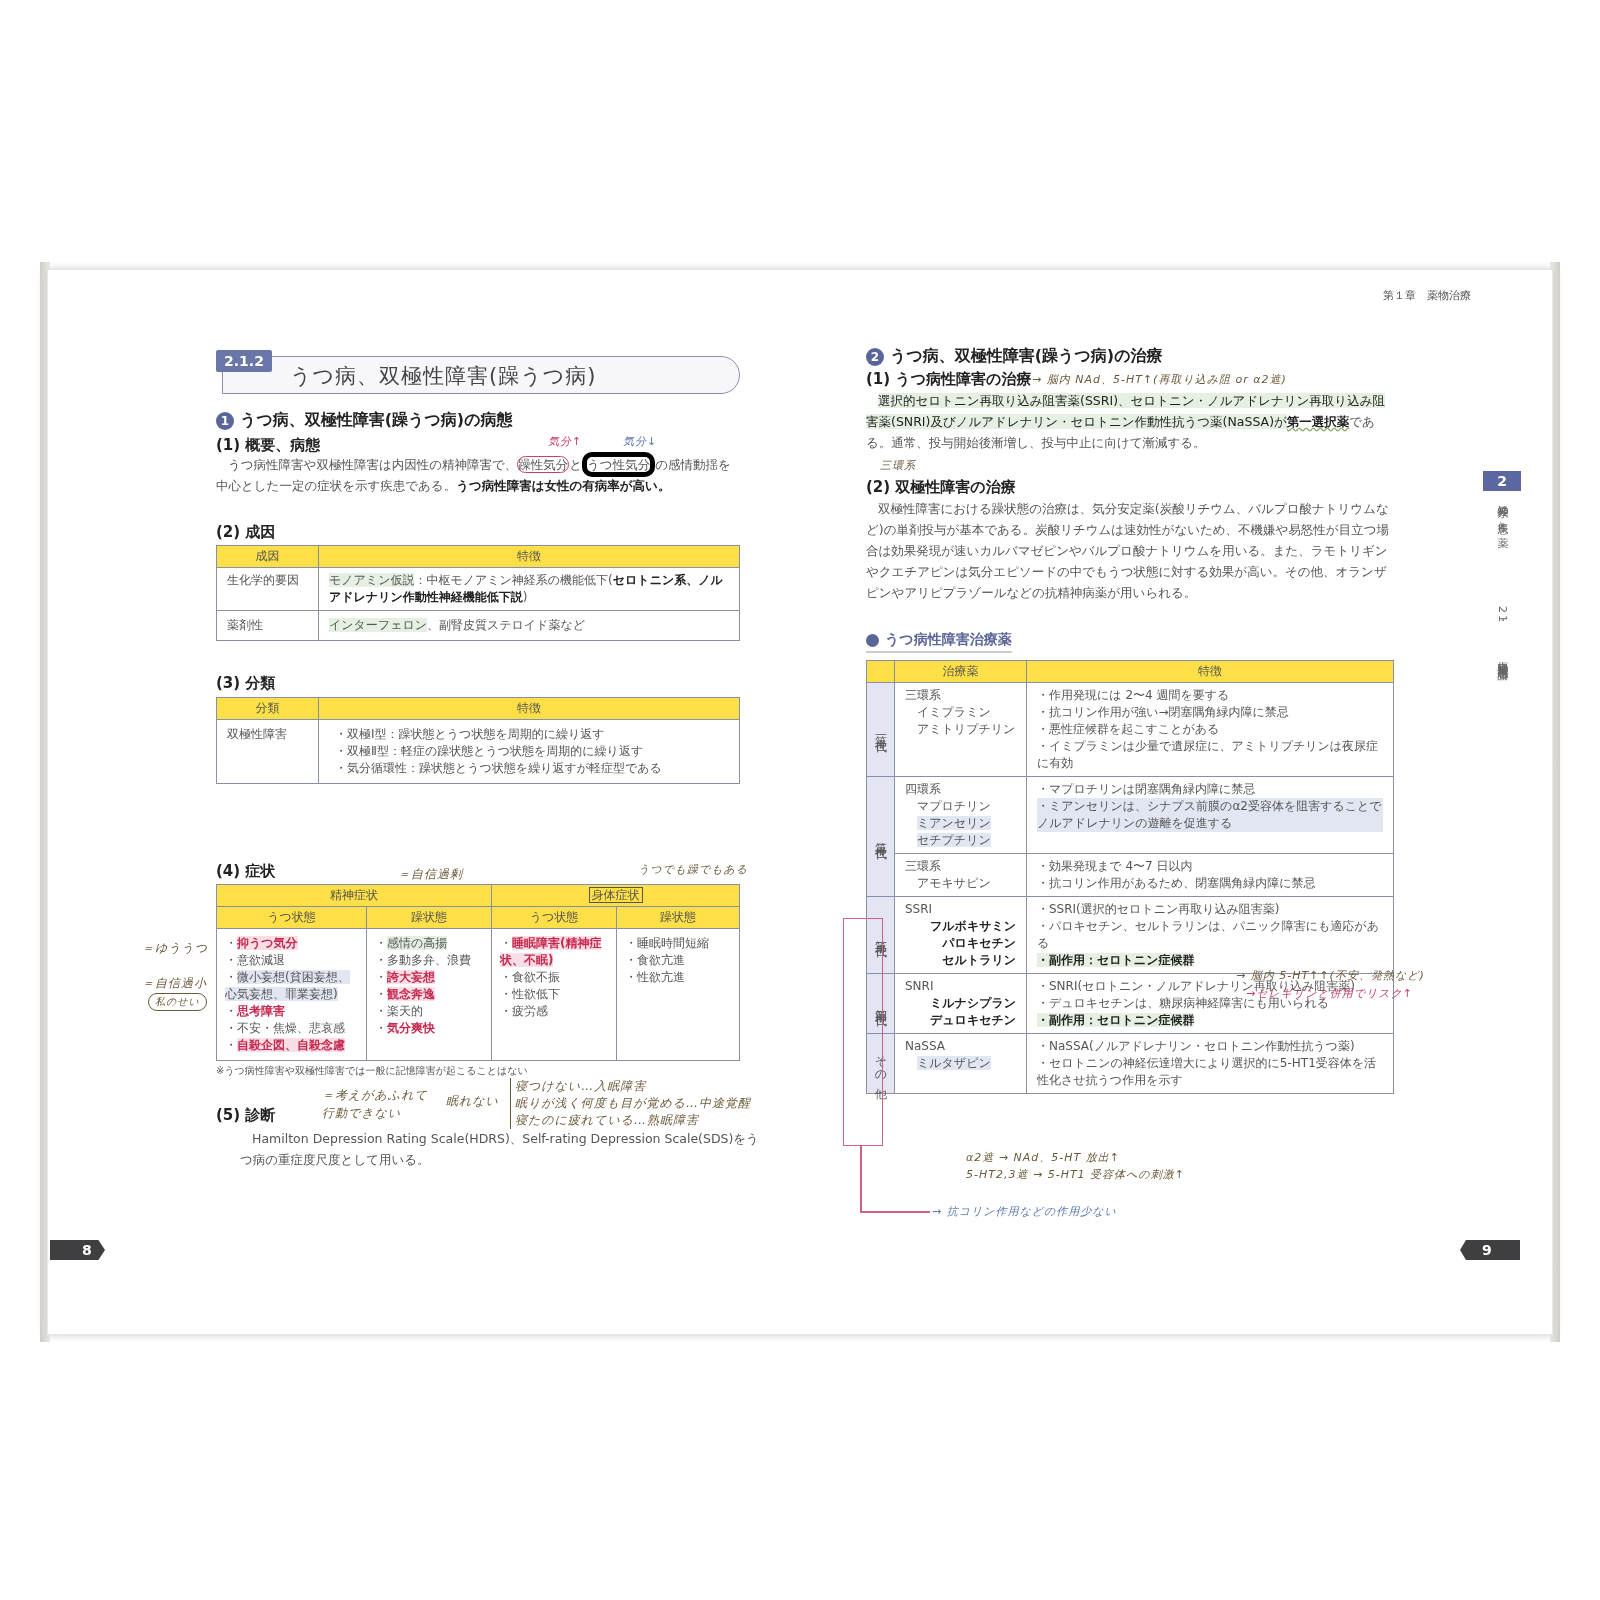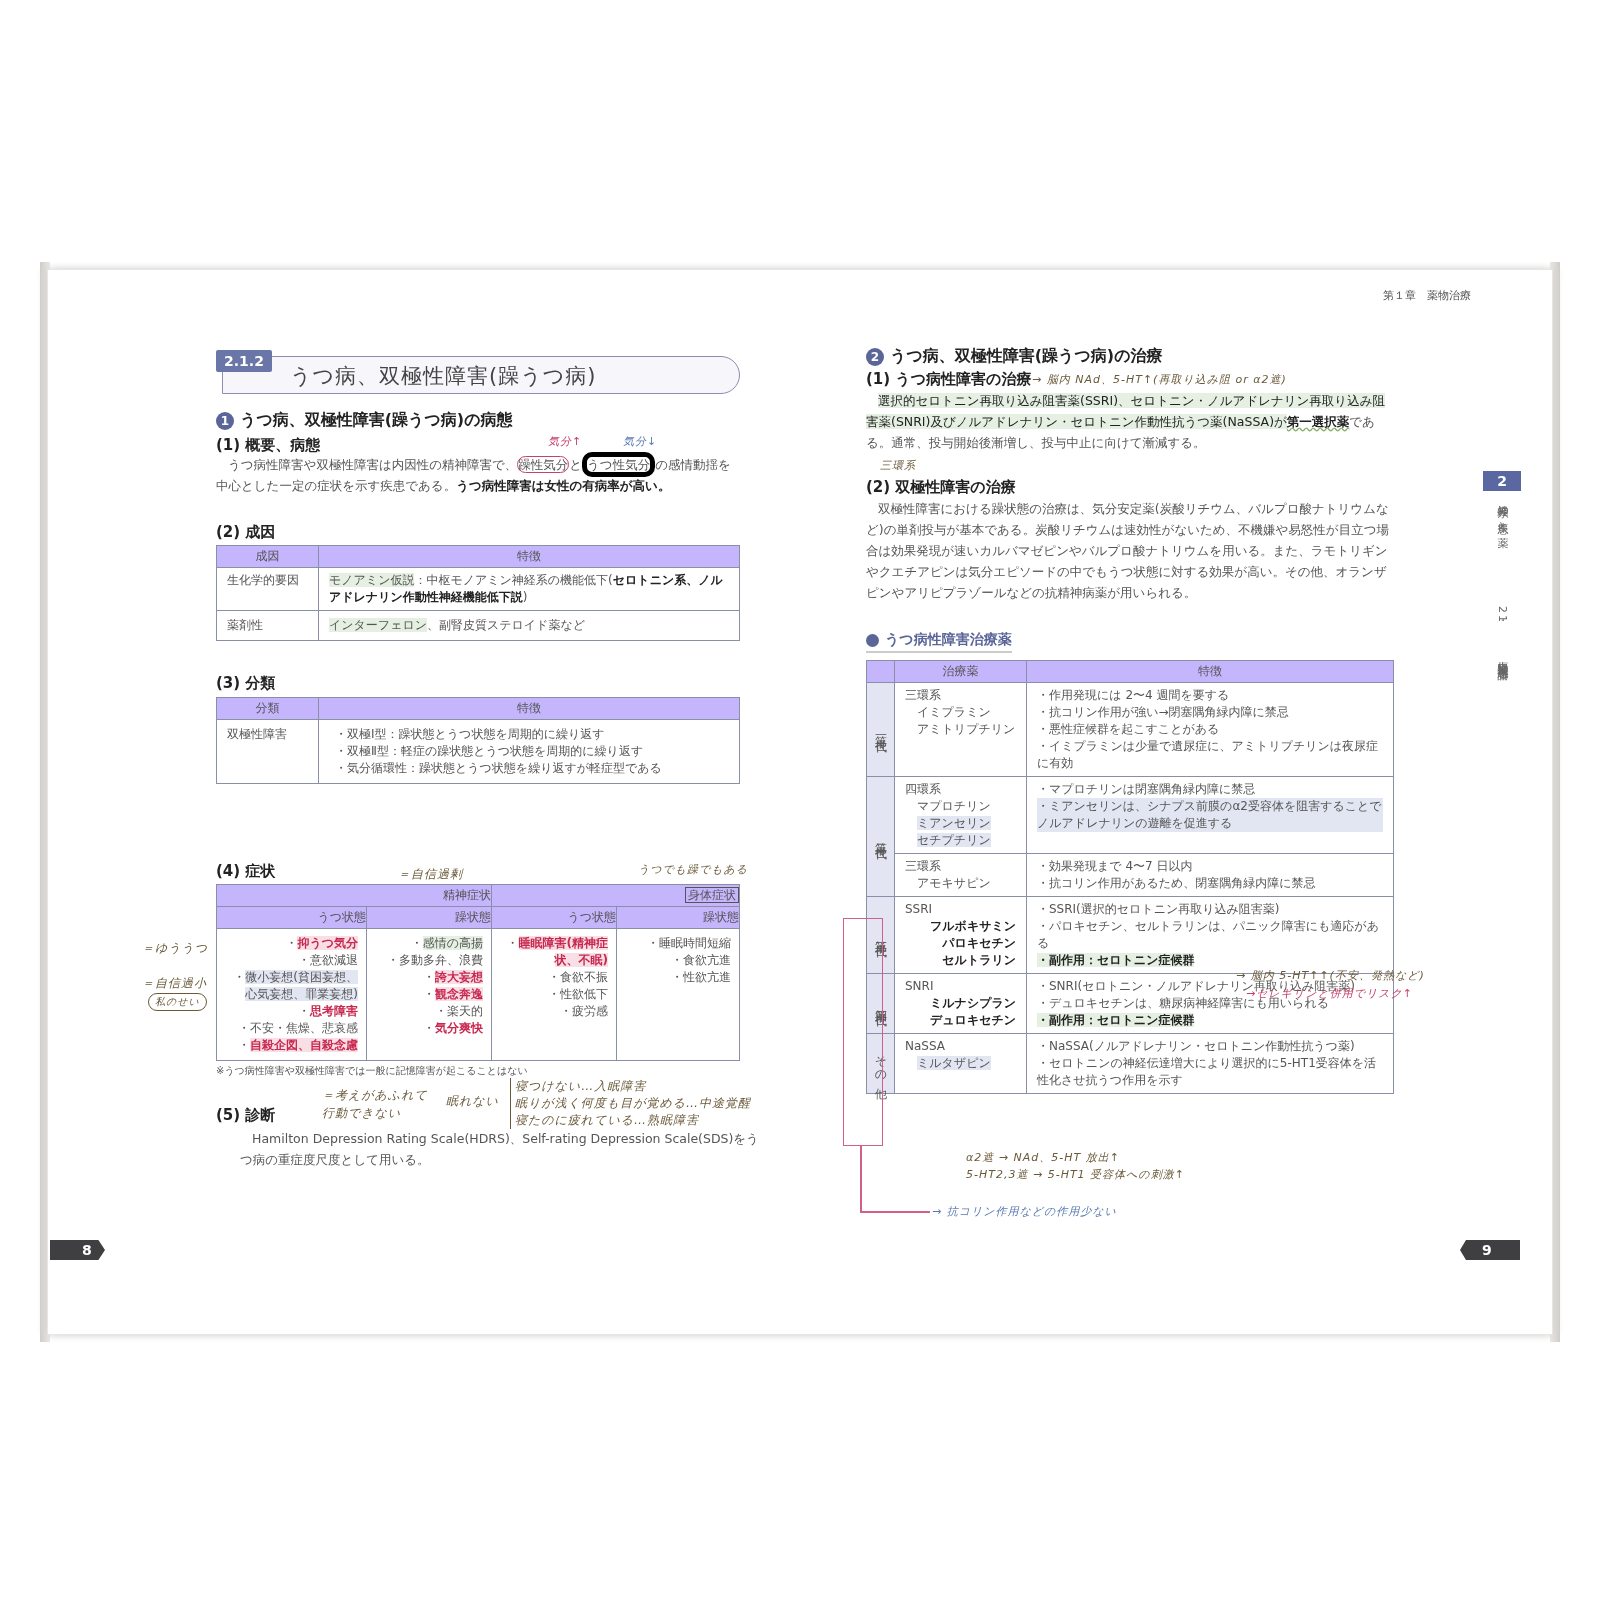--- a/index.html
+++ b/index.html
@@ -25,21 +25,21 @@
   .circle-num { width:18px; height:18px; border-radius:50%; background:#5a6598; color:#fff; font-size:12px; text-align:center; line-height:18px; font-weight:bold; }
   .h2 { font-size:15px; font-weight:bold; color:#222; }
   .para { font-size:12.5px; line-height:21px; color:#555; }
   .para b { color:#222; }
   .hl-green { background:#e5f0e2; }
   .hl-blue { background:#e2e6f2; }
   .hl-pink { background:#f8dfe6; color:#c8284f; font-weight:bold; }
   .red { color:#c8284f; font-weight:bold; }
 
   table.t { border-collapse: collapse; font-size:12px; color:#555; position:absolute; }
-  table.t th { background:#c4b5fd; font-weight:normal; color:#555; border:1px solid #8a8fa8; height:22px; }
+  table.t th { background:#fde047; font-weight:normal; color:#555; border:1px solid #8a8fa8; height:22px; }
   table.t td { border:1px solid #8a8fa8; padding:4px 10px; vertical-align:top; line-height:17px; }
   table.t td.gen { background:#e4e5f2; width:26px; text-align:center; vertical-align:middle; writing-mode: vertical-rl; padding:4px 0; letter-spacing:2px; }
   .drug-b { color:#222; font-weight:bold; padding-left:12px; display:block;text-align:right; }
   .drug { padding-left:12px; display:block; }
 
   .pagetab { position:absolute; height:20px; background:#3f3f42; color:#fff; font-size:14px; line-height:20px; font-weight:bold; }
   .chapter-tab { position:absolute; left:1483px; top:471px; width:38px; height:20px; background:#5a67a0; color:#fff; font-size:14px; text-align:center; line-height:20px; font-weight:bold; }
   .vert { position:absolute; writing-mode: vertical-rl; font-size:11px; color:#666; letter-spacing:1px; }
 </style>
 </head>
@@ -105,21 +105,21 @@
     <td style="padding:6px 16px;">
           <div>・双極Ⅰ型：躁状態とうつ状態を周期的に繰り返す</div>
           <div>・双極Ⅱ型：軽症の躁状態とうつ状態を周期的に繰り返す</div>
           <div>・気分循環性：躁状態とうつ状態を繰り返すが軽症型である</div>
         </td>
   </tr>
 </tbody>
   </table>
 
 <div class="abs h2" style="left:216px;top:862px;">(4) 症状</div>
-<table class="t" style="left:216px;top:884px;width:524px;text-align:right;">
+<table class="t" style="left:216px;top:884px;width:524px;">
   <tbody>
       <tr>
         <th colspan="2">精神症状</th>
         <th colspan="2"><span style="border:1px solid #555;padding:0 2px;">身体症状</span></th>
       </tr>
   <tr>
         <th style="width:150px;">うつ状態</th>
         <th style="width:125px;">躁状態</th>
         <th style="width:125px;">うつ状態</th>
         <th>躁状態</th>

